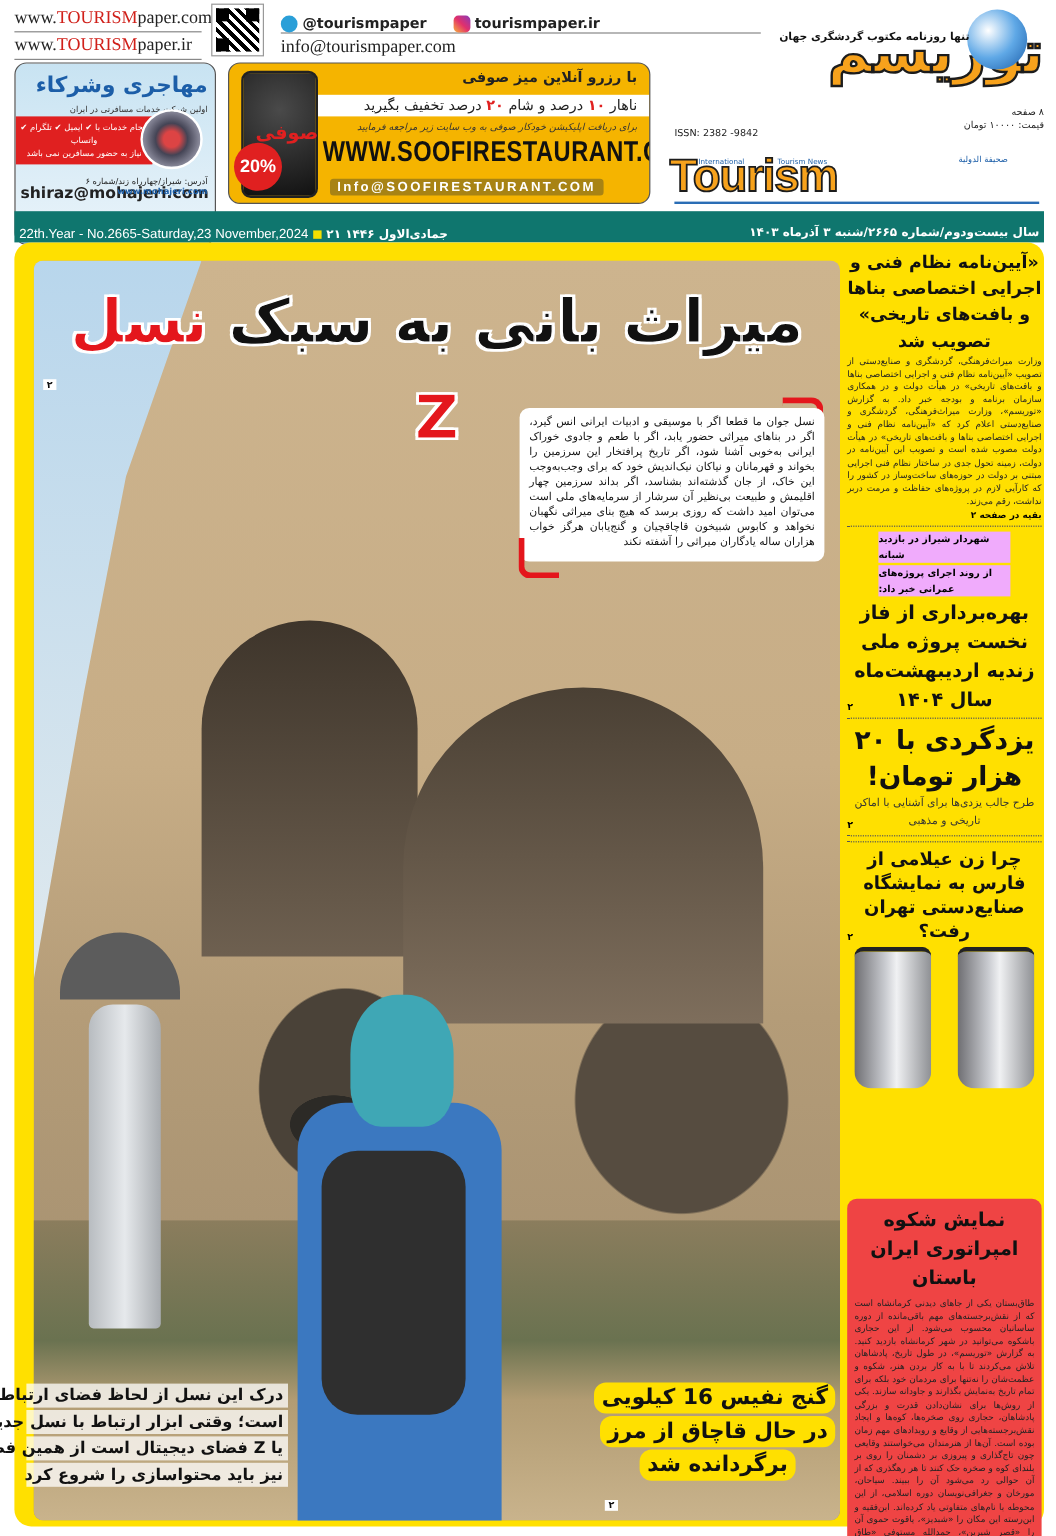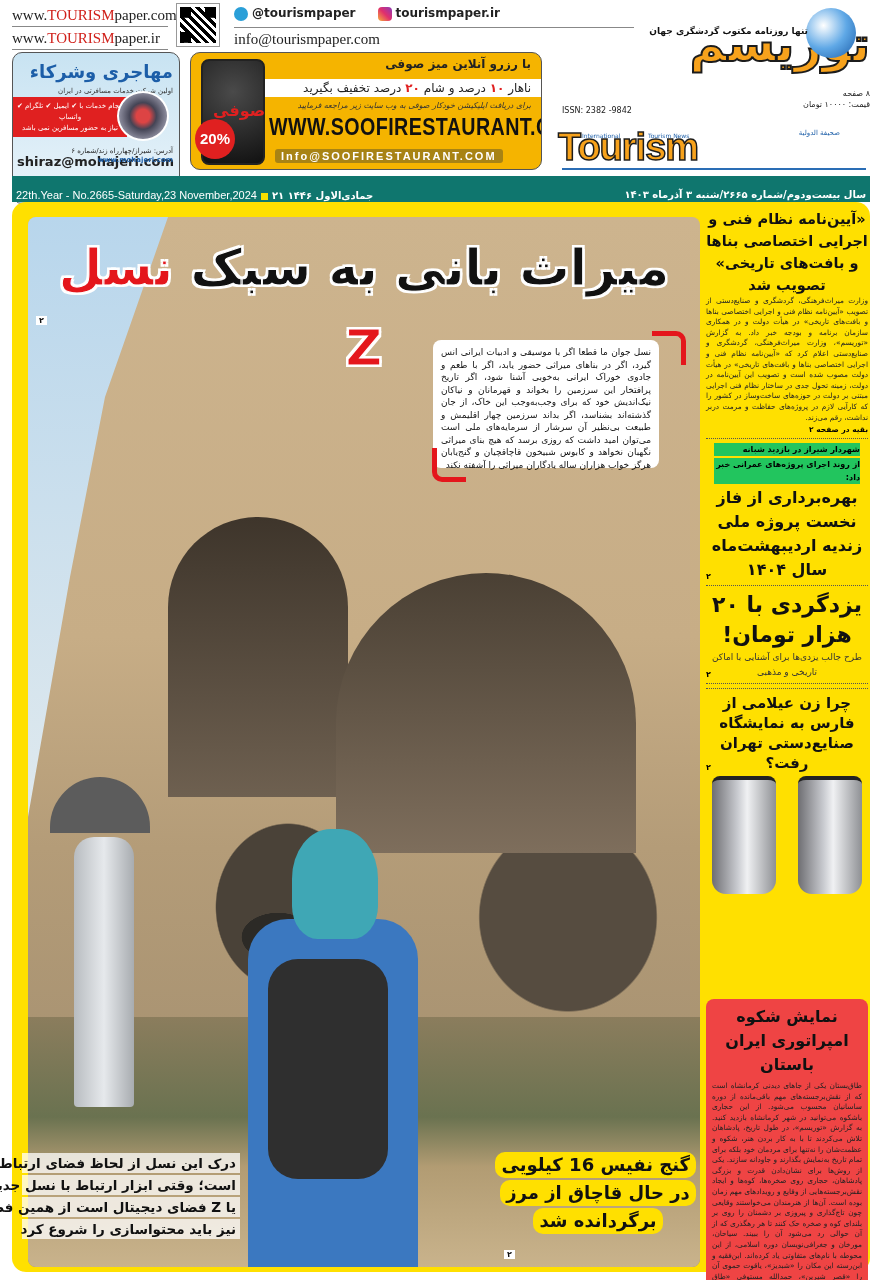--- a/index.html
+++ b/index.html
@@ -10,21 +10,21 @@
   .top-links { position: absolute; left: 12px; top: 4px; width: 156px; }
   .top-links .url { font-family: "Liberation Serif", serif; font-size: 15px; color: #222; line-height: 22px; border-bottom: 1px solid #888; white-space: nowrap; }
   .top-links .url b { color: #d0201a; font-weight: normal; }
   .qr { position: absolute; left: 176px; top: 3px; width: 44px; height: 44px; border: 1px solid #999; padding: 3px; background: #fff; }
   .qr-grid { width: 100%; height: 100%; background:
       linear-gradient(90deg,#000 0 30%,transparent 30% 70%,#000 70%) 0 0/100% 30% no-repeat,
       linear-gradient(90deg,#000 0 30%,transparent 30%) 0 100%/100% 30% no-repeat,
       repeating-linear-gradient(45deg,#000 0 3px,#fff 3px 6px);
   }
   .social { position: absolute; left: 234px; top: 6px; width: 400px; }
-  .social-row { display: flex; gap: 22px; font-size: 12px; font-weight: bold; color: #222; border-bottom: 1px solid #888; height: 22px; align-items: flex-start; }
+  .social-row { display: flex; gap: 22px; font-size: 12px; font-weight: bold; color: #222; border-bottom: 1px solid #888; height: 22px; align-items: flex-end; }
   .social-row span.ic { display:inline-block; width: 14px; height: 14px; border-radius: 50%; vertical-align: middle; margin-right: 4px; }
   .ic-tg { background: #2a9fd8; }
   .ic-ig { background: linear-gradient(45deg,#f8b03a,#e1306c,#8a3ab9); border-radius: 4px !important; }
   .email-row { font-family: "Liberation Serif", serif; font-size: 15px; color: #222; height: 22px; line-height: 22px; }
 
   .ad-left { position: absolute; left: 12px; top: 52px; width: 168px; height: 152px; border: 1px solid #555; border-radius: 10px; background: linear-gradient(#c8e3f2,#eaf4fa); overflow: hidden; }
   .ad-left .brand { position: absolute; right: 6px; top: 8px; font-size: 18px; font-weight: bold; color: #1c5ea8; direction: rtl; }
   .ad-left .tag { position: absolute; right: 6px; top: 34px; font-size: 7px; color: #333; direction: rtl; }
   .ad-left .red { position: absolute; left: 0; right: 52px; top: 44px; height: 40px; background: #e02020; color: #fff; font-size: 7px; direction: rtl; text-align: center; padding-top: 4px; line-height: 11px; }
   .ad-left .photo { position: absolute; left: 104px; top: 38px; width: 52px; height: 50px; border-radius: 50%; background: radial-gradient(circle,#d44 0 20%,#445 40%,#889 70%); border: 2px solid #fff; }
@@ -81,36 +81,36 @@
   .woman .body { position: absolute; left: 10px; top: 90px; width: 170px; height: 350px; border-radius: 40px 40px 0 0; background: #3b78c0; }
   .woman .bag { position: absolute; left: 30px; top: 130px; width: 120px; height: 220px; border-radius: 30px; background: #2f2f2f; }
   .statue { position: absolute; left: 22px; top: 560px; width: 110px; height: 330px; }
   .statue .umb { position: absolute; left: 0; top: 0; width: 100px; height: 56px; border-radius: 50px 50px 0 0; background: #5c5c5c; }
   .statue .fig { position: absolute; left: 24px; top: 60px; width: 60px; height: 270px; border-radius: 20px 20px 4px 4px; background: linear-gradient(90deg,#b8bcc0,#e6e9ec,#a8acb0); }
 
   .headline { position: absolute; left: 40px; top: 228px; width: 648px; direction: rtl; text-align: center; font-size: 50px; font-weight: bold; color: #111; line-height: 80px; -webkit-text-stroke: 1px #fff; text-shadow: 2px 2px 0 #fff, -2px -2px 0 #fff, 2px -2px 0 #fff, -2px 2px 0 #fff; }
   .headline .red { color: #e4161c; }
   .page-ref { position: absolute; font-size: 8px; color: #111; background: #fff; padding: 0 3px; font-weight: bold; }
 
-  .lead-box { position: absolute; left: 433px; top: 340px; width: 226px; height: 128px; background: #fff; border-radius: 8px; padding: 6px 8px; direction: rtl; text-align: justify; font-size: 9px; line-height: 12.5px; color: #111; }
+  .lead-box { position: absolute; left: 433px; top: 340px; width: 254px; height: 128px; background: #fff; border-radius: 8px; padding: 6px 8px; direction: rtl; text-align: justify; font-size: 9px; line-height: 12.5px; color: #111; }
   .corner-tr { position: absolute; left: 652px; top: 331px; width: 34px; height: 34px; border-top: 5px solid #e4161c; border-right: 5px solid #e4161c; border-radius: 0 10px 0 0; }
   .corner-bl { position: absolute; left: 432px; top: 448px; width: 34px; height: 34px; border-bottom: 5px solid #e4161c; border-left: 5px solid #e4161c; border-radius: 0 0 0 10px; }
 
   .caption-left { position: absolute; left: 22px; top: 1153px; width: 218px; direction: rtl; }
   .caption-left .ln { font-size: 13.5px; font-weight: bold; color: #111; background: rgba(255,255,255,0.75); line-height: 20px; margin-bottom: 2px; text-align: right; padding-right: 4px; white-space: nowrap; }
   .caption-right { position: absolute; left: 500px; top: 1152px; width: 196px; direction: rtl; text-align: center; }
   .caption-right .ln { display: inline-block; font-size: 18px; font-weight: bold; color: #111; background: #ffe000; border-radius: 10px; padding: 0 6px; line-height: 26px; margin-bottom: 2px; white-space: nowrap; }
 
   
   .col-right { position: absolute; left: 706px; top: 208px; width: 162px; direction: rtl; }
   .art1-title { font-size: 14.5px; font-weight: bold; text-align: center; line-height: 22px; color: #111; }
   .body-text { font-size: 7.4px; line-height: 10.6px; text-align: justify; color: #222; }
   .cont { font-size: 7.5px; font-weight: bold; margin-top: 2px; }
   .dots { border-top: 1px dotted #555; margin: 4px 0; }
-  .kicker { background: #22c55e; font-size: 8px; font-weight: bold; text-align: right; line-height: 13px; margin: 2px 8px; }
+  .kicker { background: #f0abfc; font-size: 8px; font-weight: bold; text-align: left; line-height: 13px; margin: 2px 26px; }
   .art2-title { font-size: 16px; font-weight: bold; text-align: center; line-height: 24px; color: #111; }
   .pg { font-size: 8px; font-weight: bold; text-align: left; margin-top: -10px; }
   .art3-title { font-size: 22px; font-weight: bold; text-align: center; line-height: 30px; color: #111; }
   .art3-sub { font-size: 9px; text-align: center; line-height: 15px; color: #333; }
   .white-box { background: #fff; border-radius: 10px; padding: 6px 4px; margin: 6px 2px 0; text-align: center; font-size: 13px; line-height: 21px; color: #222; }
   .art5-title { font-size: 15px; font-weight: bold; text-align: center; line-height: 20px; color: #111; }
   .vases { display: flex; justify-content: space-between; padding: 4px 6px; height: 124px; }
   .vase { width: 64px; height: 118px; border-radius: 8px 8px 14px 14px; background: linear-gradient(90deg,#6e6e72,#c9cbd0 40%,#f0f1f3 55%,#8e9094); border-top: 4px solid #222; }
   .grey-box { position: absolute; left: 706px; top: 999px; width: 162px; height: 316px; background: #ef4444; border-radius: 8px; padding: 6px; direction: rtl; }
   .art6-title { font-size: 16px; font-weight: bold; text-align: center; line-height: 24px; color: #111; margin-bottom: 4px; }

